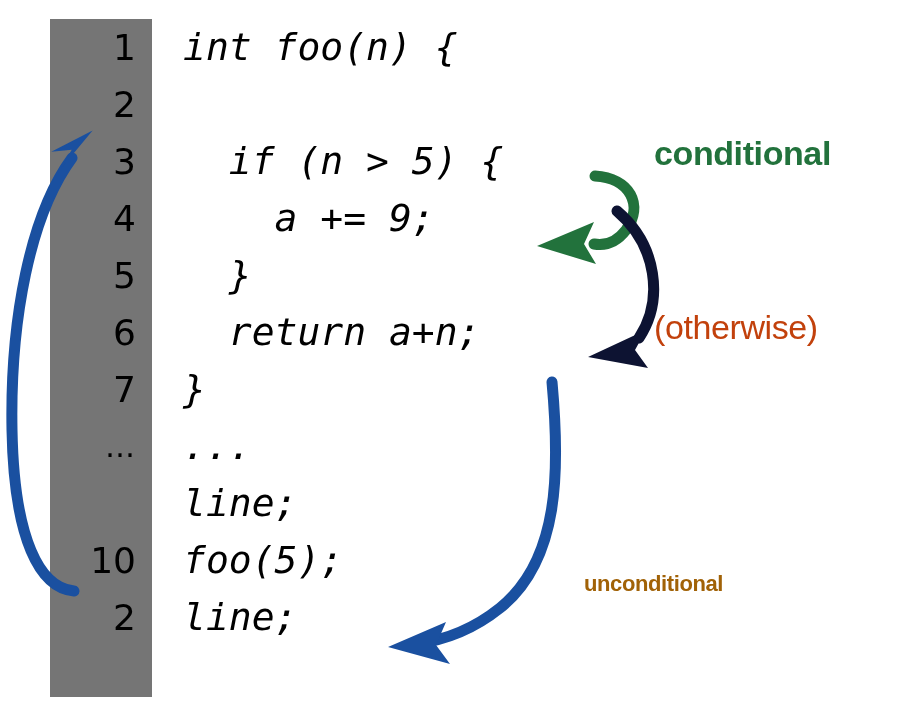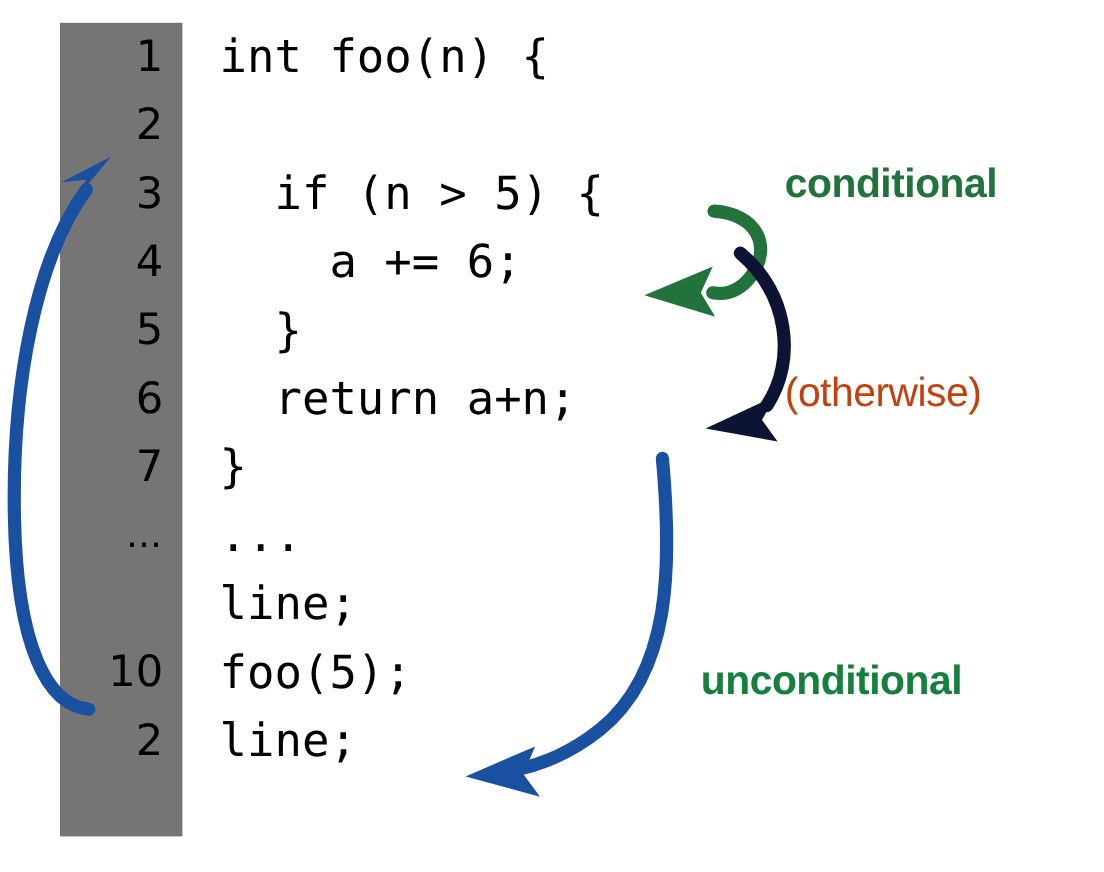--- a/index.html
+++ b/index.html
@@ -56,20 +56,21 @@
     letter-spacing: 1px;
   }
   .codetext {
     position: absolute;
     left: 183px;
     font-family: "DejaVu Sans Mono", monospace;
     font-size: 38px;
     line-height: 57px;
     color: #000000;
     white-space: pre;
+    font-style: italic;
   }
 
   
   .annot-label {
     position: absolute;
     font-family: "Liberation Sans", sans-serif;
     white-space: nowrap;
     text-align: center;
   }
   #label-conditional {
@@ -83,24 +84,24 @@
   #label-otherwise {
     left: 654px;
     top: 308px;
     font-size: 34px;
     font-weight: normal;
     color: #c2410c;
     letter-spacing: -0.4px;
   }
   #label-unconditional {
     left: 584px;
-    top: 548px;
-    font-size: 34px;
+    top: 571px;
+    font-size: 22px;
     font-weight: bold;
-    color: #15803d;
+    color: #a16207;
     letter-spacing: -0.4px;
   }
 
   
   #arrows {
     position: absolute;
     left: 0;
     top: 0;
     width: 920px;
     height: 727px;
@@ -125,21 +126,21 @@
       <div class="lineno">2</div>
     </div>
 
     <div class="code-row" style="top:133px">
       <div class="lineno">3</div>
       <div class="codetext">  if (n &gt; 5) {</div>
     </div>
 
     <div class="code-row" style="top:190px">
       <div class="lineno">4</div>
-      <div class="codetext">    a += 6;</div>
+      <div class="codetext">    a += 9;</div>
     </div>
 
     <div class="code-row" style="top:247px">
       <div class="lineno">5</div>
       <div class="codetext">  }</div>
     </div>
 
     <div class="code-row" style="top:304px">
       <div class="lineno">6</div>
       <div class="codetext">  return a+n;</div>

